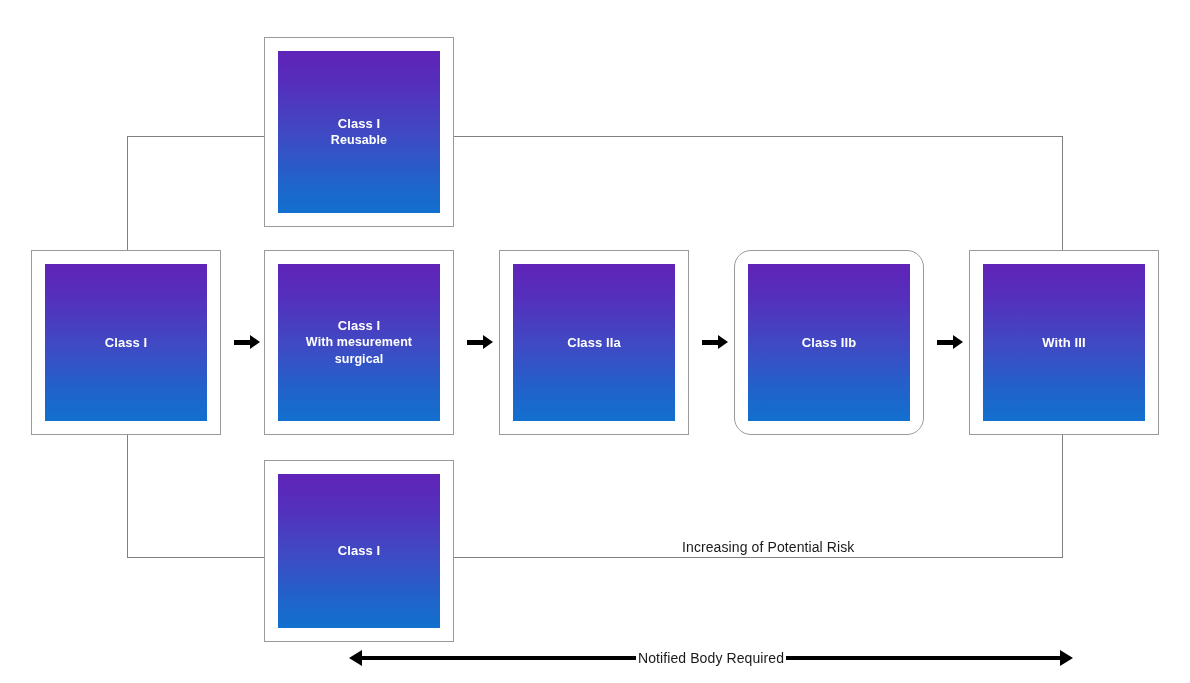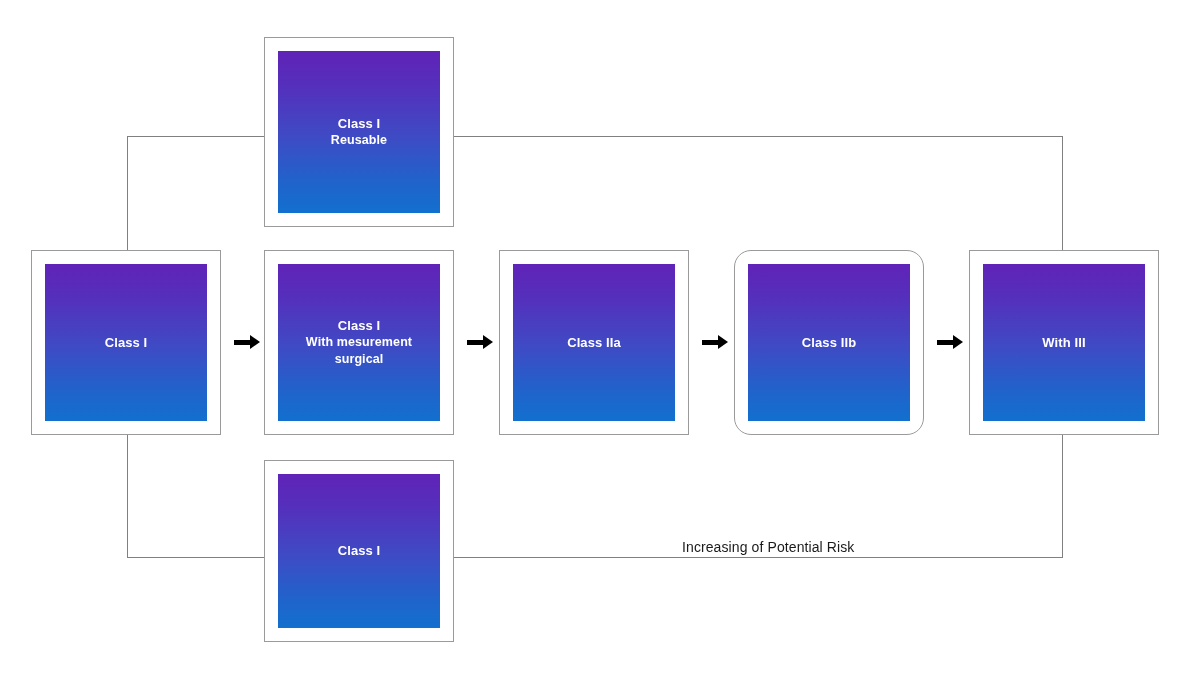--- a/index.html
+++ b/index.html
@@ -194,14 +194,21 @@
   </div>
 
   <div class="node" style="left:264px; top:460px; width:190px; height:182px;">
     <div class="node-fill">
       <div class="node-title">Class I</div>
     </div>
   </div>
 
   <div class="caption" style="left:660px; top:539px;margin-left:16px;">Increasing of Potential Risk</div>
 
+  <div class="double-arrow" style="left:349px; top:648px; width:724px;">
+    <div class="head-left"></div>
+    <div class="bar"></div>
+    <div class="mid-label">Notified Body Required</div>
+    <div class="bar"></div>
+    <div class="head-right"></div>
+  </div>
 
 </div>
 
 </body></html>

